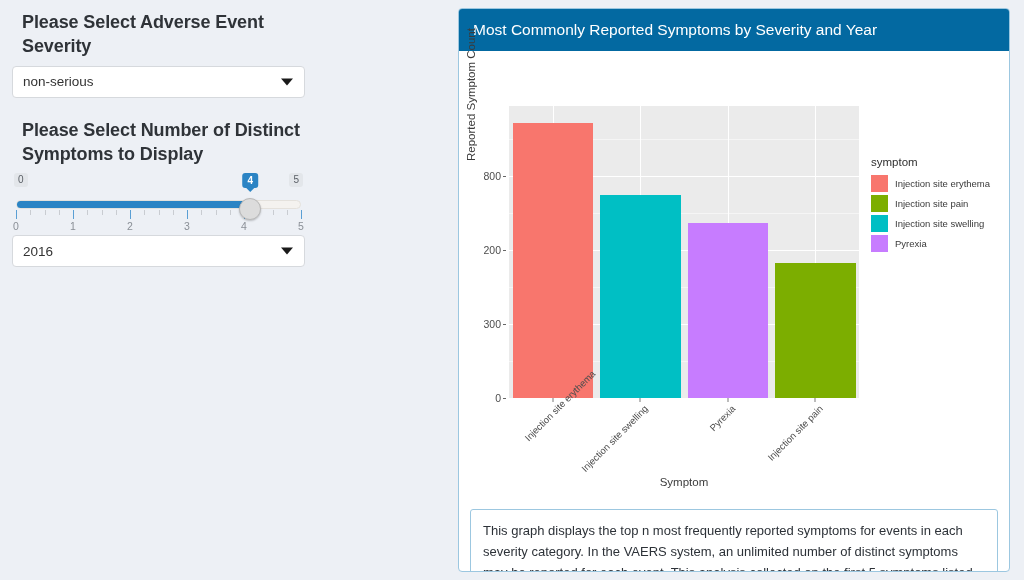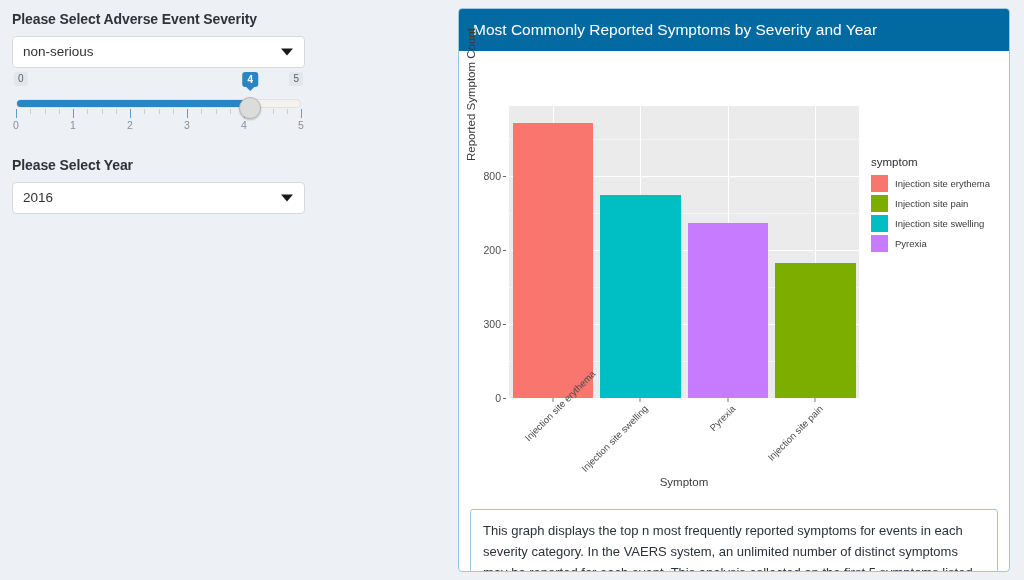--- a/index.html
+++ b/index.html
@@ -9,22 +9,22 @@
     width: 1024px; height: 580px;
     background: #edf0f5;
     font-family: "Liberation Sans", sans-serif;
     overflow: hidden;
   }
   .page { position: relative; width: 1024px; height: 580px; }
 
   
   .sidebar { position: absolute; left: 0; top: 0; width: 330px; height: 580px; padding: 10px 12px; }
   .ctrl-label {
-    font-size: 14px; font-weight: bold; color: #2f3338;
-    line-height: 1.35; margin: 0 0 7px 0; letter-spacing: -0.1px;
+    font-size: 18px; font-weight: bold; color: #2f3338;
+    line-height: 1.35; margin: 0 0 7px 10px; letter-spacing: -0.1px;
   }
   .ctrl-label.second { margin-top: 20px; }
   .ctrl-label.third  { margin-top: 22px; }
 
   .select-box {
     position: relative; width: 293px; height: 32px;
     background: #fff; border: 1px solid #d6d9dd; border-radius: 4px;
     display: flex; align-items: center; padding: 14px 10px;
     font-size: 13.5px; color: #333;
   }
@@ -153,20 +153,21 @@
 <div class="page">
 
   <div class="sidebar">
 
     <div class="ctrl-label">Please Select Adverse Event Severity</div>
     <div class="select-box">
       <span>non-serious</span>
       <span class="select-caret"></span>
     </div>
 
+    <div class="ctrl-label second">Please Select Number of Distinct Symptoms to Display</div>
 
     <div class="slider-wrap">
       <span class="edge-pill left">0</span>
       <span class="edge-pill right">5</span>
 
       <div class="slider-track">
         <div class="slider-fill" style="width: 80%;"></div>
       </div>
 
       <div class="tick-row">
@@ -199,21 +200,20 @@
       <div class="tick-labels">
           <div class="tick-label" style="left: 0%;">0</div>
           <div class="tick-label" style="left: 20%;">1</div>
           <div class="tick-label" style="left: 40%;">2</div>
           <div class="tick-label" style="left: 60%;">3</div>
           <div class="tick-label" style="left: 80%;">4</div>
           <div class="tick-label" style="left: 100%;">5</div>
         </div>
     </div>
 
-    <div class="ctrl-label third">Please Select Year</div>
     <div class="select-box">
       <span>2016</span>
       <span class="select-caret"></span>
     </div>
   </div>
 
   <div class="panel">
 
     <div class="panel-header">Most Commonly Reported Symptoms by Severity and Year</div>
 

